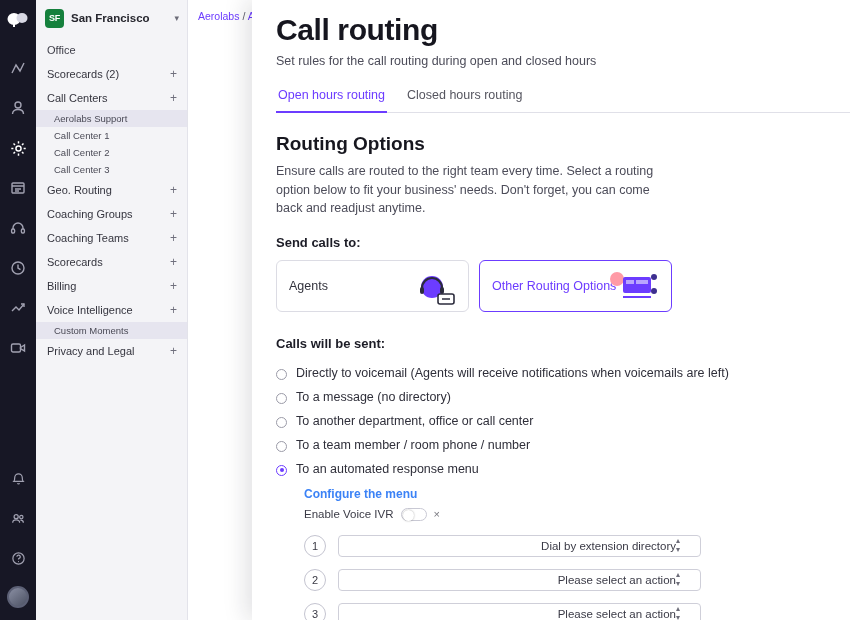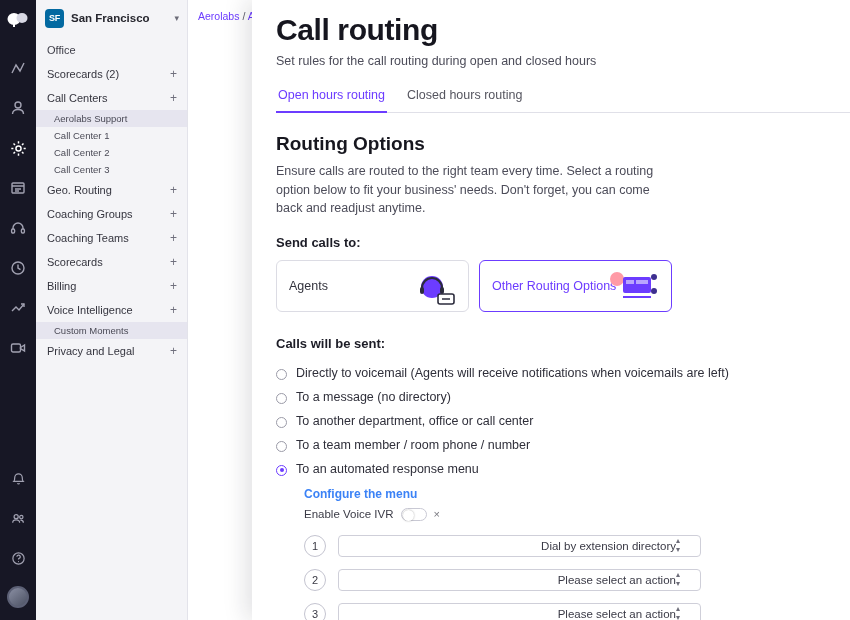--- a/index.html
+++ b/index.html
@@ -39,21 +39,21 @@
   .sidebar {
     position: absolute; left: 36px; top: 0; width: 152px; height: 620px;
     background: #f4f4f7; border-right: 1px solid #e3e3ea;
     overflow: hidden;
   }
   .org-head {
     height: 36px; display: flex; align-items: center; gap: 7px;
     padding: 0 8px 0 9px; background:#f4f4f7;
   }
   .org-badge {
-    width: 19px; height: 19px; border-radius: 4px; background: #0369a1;
+    width: 19px; height: 19px; border-radius: 4px; background: #15803d;
     color: #fff; font-size: 9px; font-weight: bold; letter-spacing: -.3px;
     display: flex; align-items: center; justify-content: center;
   }
   .org-name { font-size: 11.5px; font-weight: 600; color: #26262e; flex: 1; }
   .chev { color: #6b6b78; font-size: 9px; }
 
   .side-section-head {
     font-size: 11px; color: #3d3d48; padding: 8px 10px 6px 11px;
   }
   .side-row {

